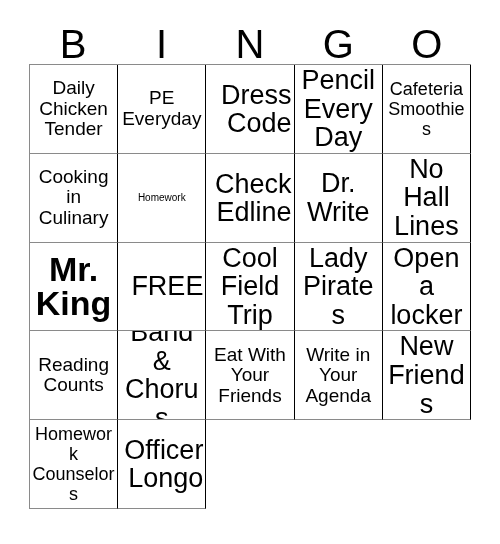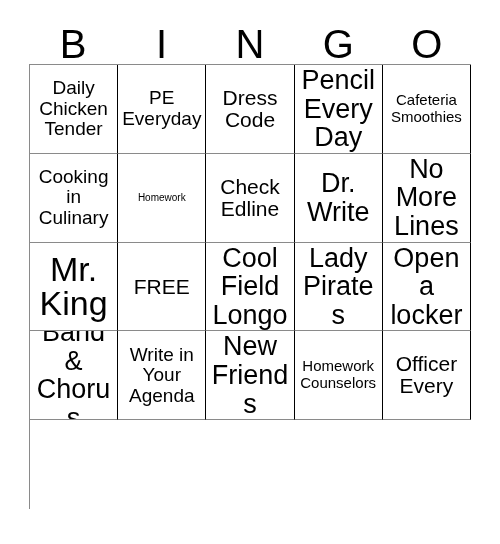--- a/index.html
+++ b/index.html
@@ -66,26 +66,26 @@
     overflow: hidden;
     background: #ffffff;
   }
   .cell-text {
     display: block;
     width: 100%;
     line-height: 1.06;
     word-wrap: break-word;
   }
   
-  .sz-xs .cell-text { font-size: 15px; line-height: 1.12; }
+  .sz-xs .cell-text { font-size: 18px; line-height: 1.12; }
   .sz-sm .cell-text { font-size: 10px;   line-height: 1.10; }
   .sz-md .cell-text { font-size: 19px;   line-height: 1.08; }
   .sz-lg .cell-text { font-size: 27px;   line-height: 1.06; }
-  .sz-xl .cell-text { font-size: 21px;   line-height: 1.04; }
-  .sz-xxl .cell-text { font-size: 34px;  line-height: 1.02; }
+  .sz-xl .cell-text { font-size: 27px;   line-height: 1.04; text-align: right; }
+  .sz-xxl .cell-text { font-size: 34px;  line-height: 1.02; font-weight: bold; }
 </style>
 </head>
 <body>
 
 <div id="bingo-card">
 
   <div id="header-row">
     <div class="header-letter">B</div>
     <div class="header-letter">I</div>
     <div class="header-letter">N</div>
@@ -118,49 +118,55 @@
         <span class="cell-text">Homework</span>
       </div>
     <div class="cell sz-xl">
         <span class="cell-text">Check Edline</span>
       </div>
     <div class="cell sz-lg">
         <span class="cell-text">Dr. Write</span>
       </div>
 
     <div class="cell sz-lg">
-        <span class="cell-text">No More Lines</span>
+        <span class="cell-text">No Hall Lines</span>
       </div>
     <div class="cell sz-xxl">
         <span class="cell-text">Mr. King</span>
       </div>
     <div class="cell sz-xl">
         <span class="cell-text">FREE</span>
       </div>
     <div class="cell sz-lg">
-        <span class="cell-text">Cool Field Longo</span>
+        <span class="cell-text">Cool Field Trip</span>
       </div>
 
     <div class="cell sz-lg">
         <span class="cell-text">Lady Pirates</span>
       </div>
     <div class="cell sz-lg">
         <span class="cell-text">Open a locker</span>
       </div>
+    <div class="cell sz-md">
+        <span class="cell-text">Reading Counts</span>
+      </div>
     <div class="cell sz-lg">
         <span class="cell-text">Band &amp; Chorus</span>
+      </div>
+    <div class="cell sz-md">
+        <span class="cell-text">Eat With Your Friends</span>
       </div>
 
     <div class="cell sz-md">
         <span class="cell-text">Write in Your Agenda</span>
       </div>
     <div class="cell sz-lg">
         <span class="cell-text">New Friends</span>
       </div>
     <div class="cell sz-xs">
         <span class="cell-text">Homework Counselors</span>
       </div>
     <div class="cell sz-xl">
-        <span class="cell-text">Officer Every</span>
+        <span class="cell-text">Officer Longo</span>
       </div>
   </div>
 
 </div>
 
 </body></html>

